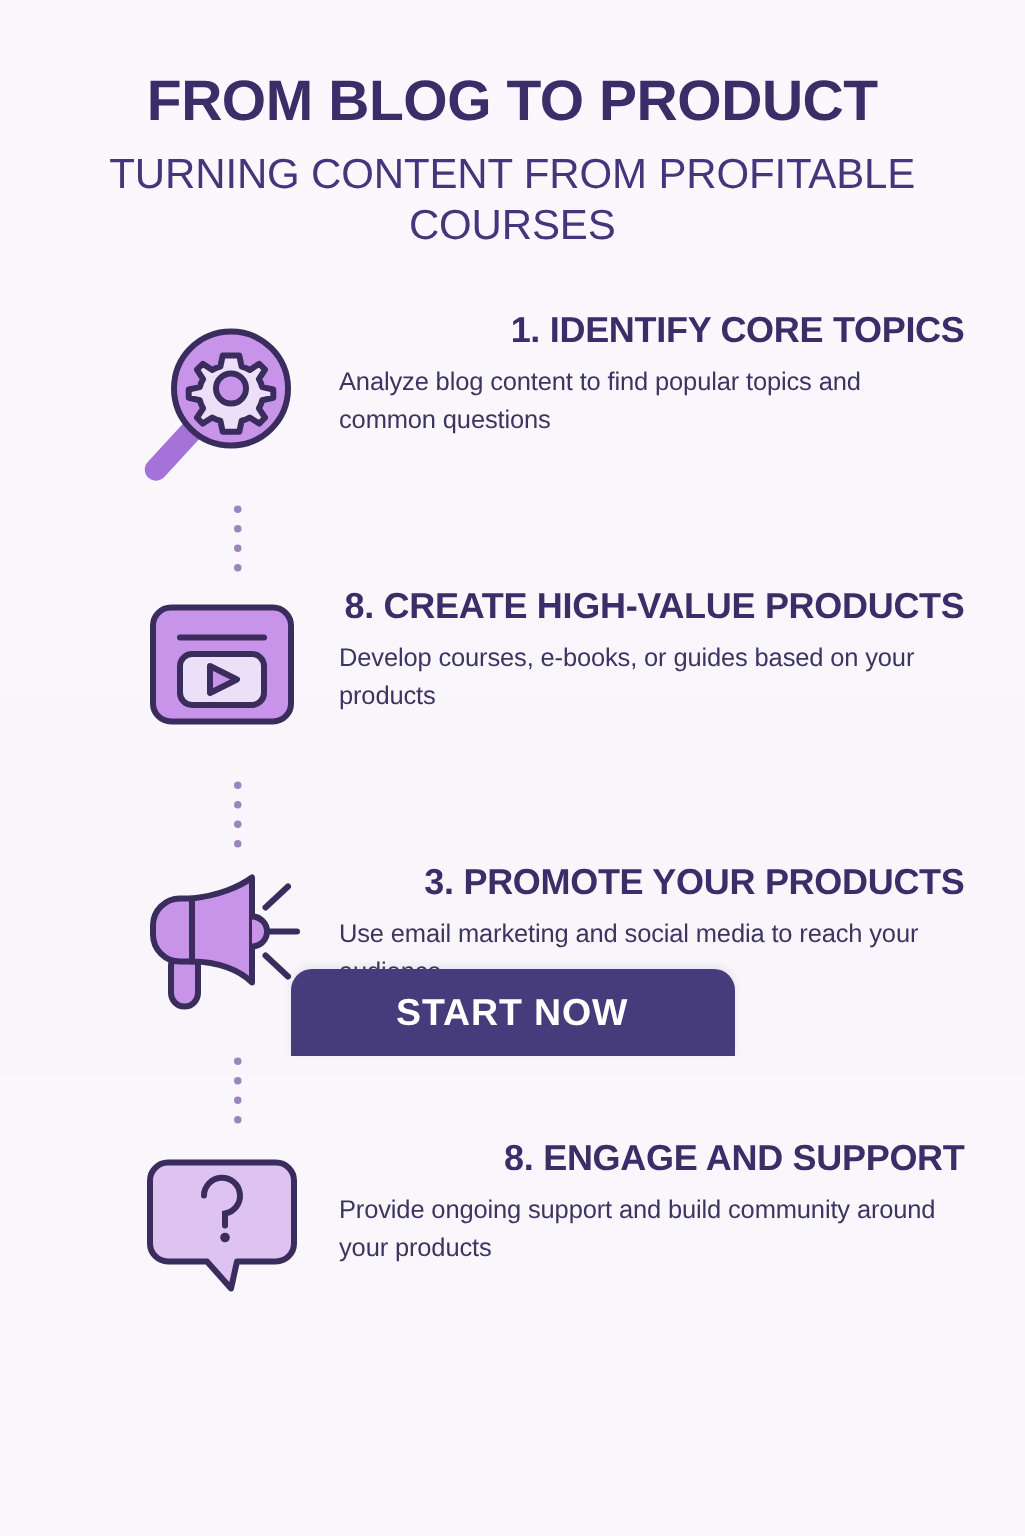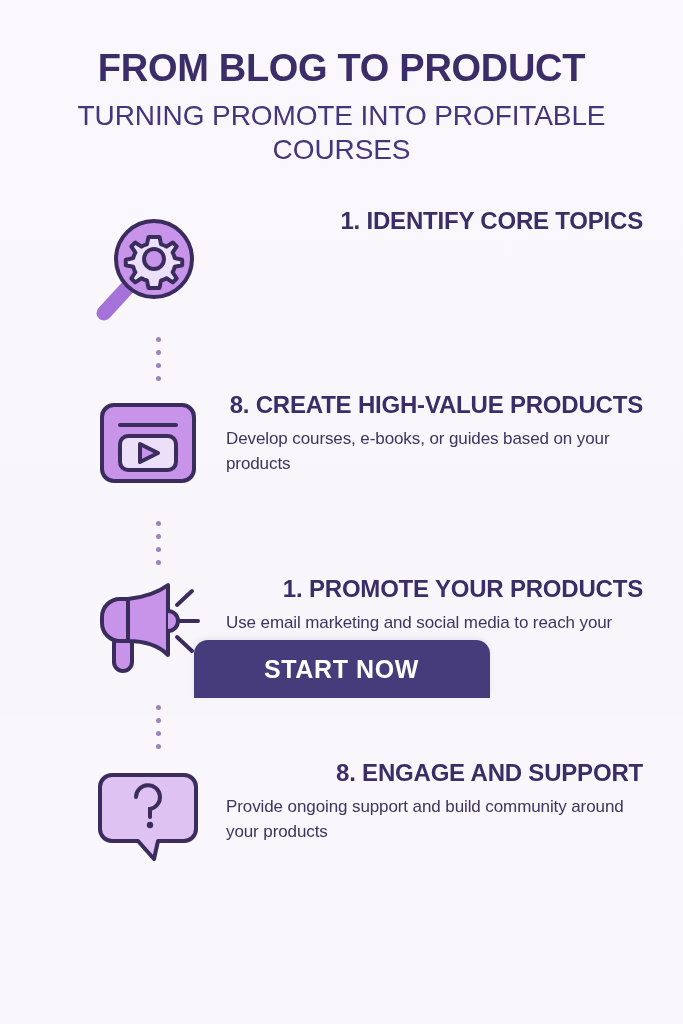--- a/index.html
+++ b/index.html
@@ -106,21 +106,21 @@
     height: 5px;
     border-radius: 50%;
     background: #9b85bd;
   }
 
   
   .cta-wrap {
     position: absolute;
     left: 0;
     right: 0;
-    bottom: 18px;
+    bottom: 12px;
     display: flex;
     justify-content: center;
   }
   .cta-button {
     width: 296px;
     height: 58px;
     background: #463c7c;
     border: none;
     border-radius: 14px 14px 0 0;
     color: #ffffff;
@@ -135,38 +135,39 @@
     box-shadow: 0 -2px 6px rgba(70,60,124,0.10);
   }
 </style>
 </head>
 <body>
 
 <div class="infographic">
 
   <div class="header">
     <h1 class="title">FROM BLOG TO PRODUCT</h1>
-    <h2 class="subtitle">TURNING PROMOTE INTO PROFITABLE COURSES</h2>
+    <h2 class="subtitle">TURNING CONTENT FROM PROFITABLE COURSES</h2>
   </div>
 
   <div class="steps">
 
     <div class="step">
       <div class="step-icon">
         <svg width="116" height="116" viewBox="0 0 116 116" aria-hidden="true">
           <line x1="37" y1="79" x2="14" y2="104" stroke="#a472d8" stroke-width="15" stroke-linecap="round"></line>
           <line x1="37" y1="79" x2="14" y2="104" stroke="#3a2d5e" stroke-width="15" stroke-linecap="round" fill="none" opacity="0"></line>
           <path d="M37 79 L14 104" stroke="#3a2d5e" stroke-width="3" fill="none" opacity="0"></path>
           <circle cx="64" cy="50" r="38" fill="#c894ea" stroke="#3a2d5e" stroke-width="4"></circle>
           <path d="M64 28 l5.5 0 1.6 7.4 a17 17 0 0 1 5.4 2.2 l6.3-4.1 3.9 3.9 -4.1 6.3 a17 17 0 0 1 2.2 5.4 l7.4 1.6 0 5.5 -7.4 1.6 a17 17 0 0 1 -2.2 5.4 l4.1 6.3 -3.9 3.9 -6.3-4.1 a17 17 0 0 1 -5.4 2.2 l-1.6 7.4 -5.5 0 -5.5 0 -1.6-7.4 a17 17 0 0 1 -5.4-2.2 l-6.3 4.1 -3.9-3.9 4.1-6.3 a17 17 0 0 1 -2.2-5.4 l-7.4-1.6 0-5.5 7.4-1.6 a17 17 0 0 1 2.2-5.4 l-4.1-6.3 3.9-3.9 6.3 4.1 a17 17 0 0 1 5.4-2.2 l1.6-7.4 5.5 0 z" fill="#ece0f8" stroke="#3a2d5e" stroke-width="4" stroke-linejoin="round"></path>
           <circle cx="64" cy="50" r="10" fill="#c894ea" stroke="#3a2d5e" stroke-width="4"></circle>
         </svg>
       </div>
       <div class="step-body">
         <h3 class="step-heading">1. IDENTIFY CORE TOPICS</h3>
+        <p class="step-desc">Analyze blog content to find popular topics and common questions</p>
       </div>
     </div>
 
     <div class="connector">
       <span class="dot"></span>
       <span class="dot"></span>
       <span class="dot"></span>
       <span class="dot"></span>
     </div>
 
@@ -198,21 +199,21 @@
           <rect x="26" y="58" width="18" height="36" rx="9" fill="#c894ea" stroke="#3a2d5e" stroke-width="4"></rect>
           <path d="M14 40 a18 18 0 0 1 18-18 l8 0 0 42 -8 0 a18 18 0 0 1 -18-18 z" fill="#c894ea" stroke="#3a2d5e" stroke-width="4" stroke-linejoin="round"></path>
           <path d="M40 22 C58 20 72 14 80 8 L80 78 C72 70 58 64 40 64 Z" fill="#c894ea" stroke="#3a2d5e" stroke-width="4" stroke-linejoin="round"></path>
           <path d="M80 34 a10 10 0 0 1 0 20" fill="#c894ea" stroke="#3a2d5e" stroke-width="4"></path>
           <line x1="92" y1="44" x2="110" y2="44" stroke="#3a2d5e" stroke-width="4" stroke-linecap="round"></line>
           <line x1="89" y1="28" x2="104" y2="14" stroke="#3a2d5e" stroke-width="4" stroke-linecap="round"></line>
           <line x1="89" y1="60" x2="104" y2="74" stroke="#3a2d5e" stroke-width="4" stroke-linecap="round"></line>
         </svg>
       </div>
       <div class="step-body">
-        <h3 class="step-heading">1. PROMOTE YOUR PRODUCTS</h3>
+        <h3 class="step-heading">3. PROMOTE YOUR PRODUCTS</h3>
         <p class="step-desc">Use email marketing and social media to reach your audience</p>
       </div>
     </div>
 
     <div class="connector">
       <span class="dot"></span>
       <span class="dot"></span>
       <span class="dot"></span>
       <span class="dot"></span>
     </div>

